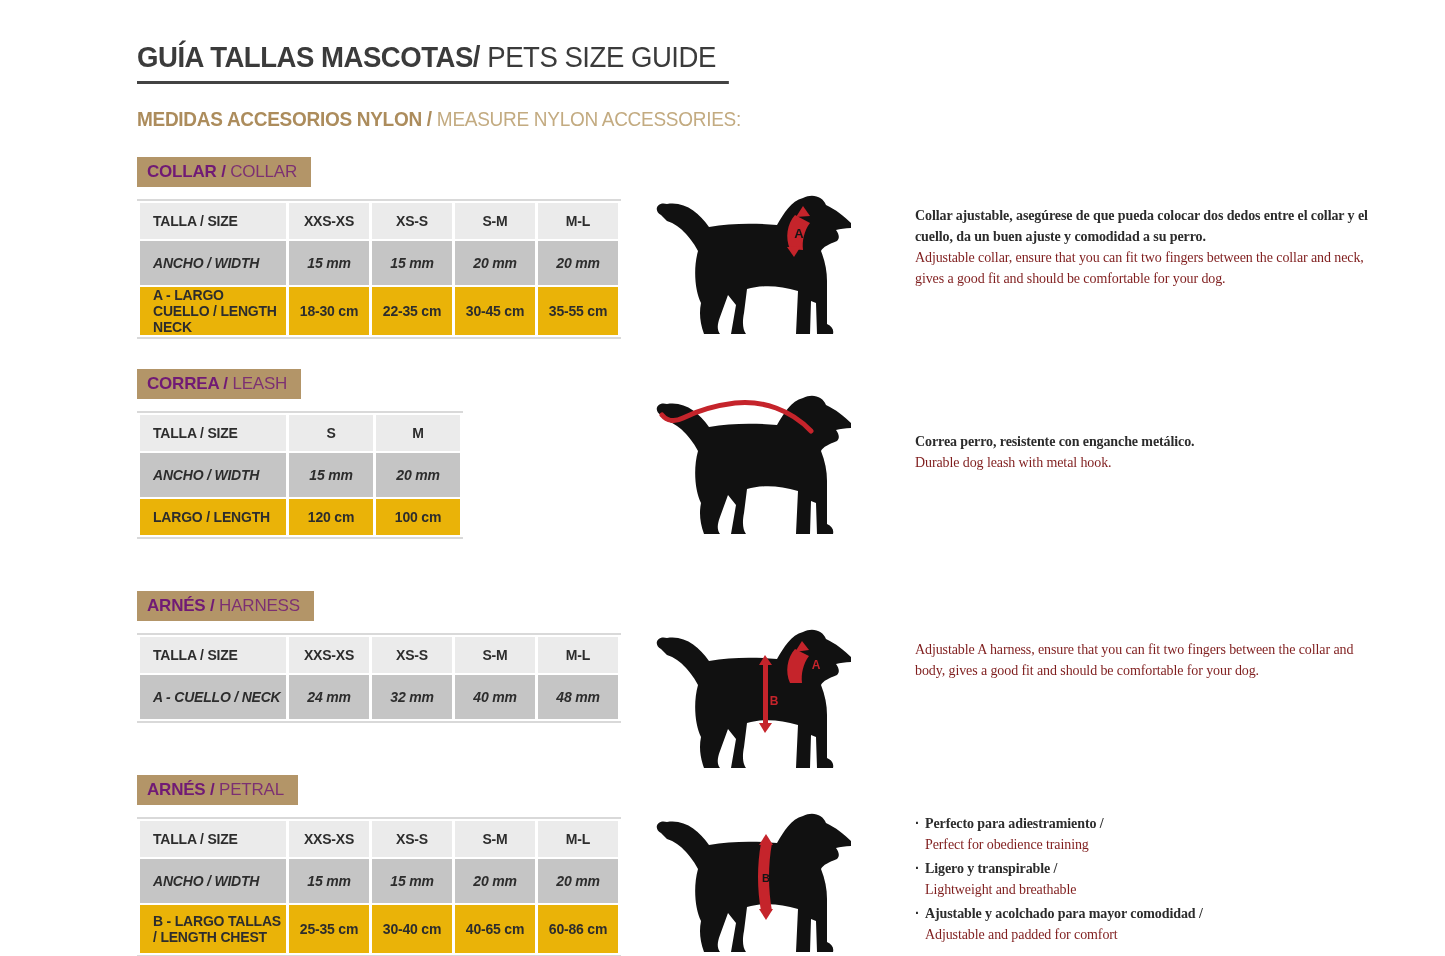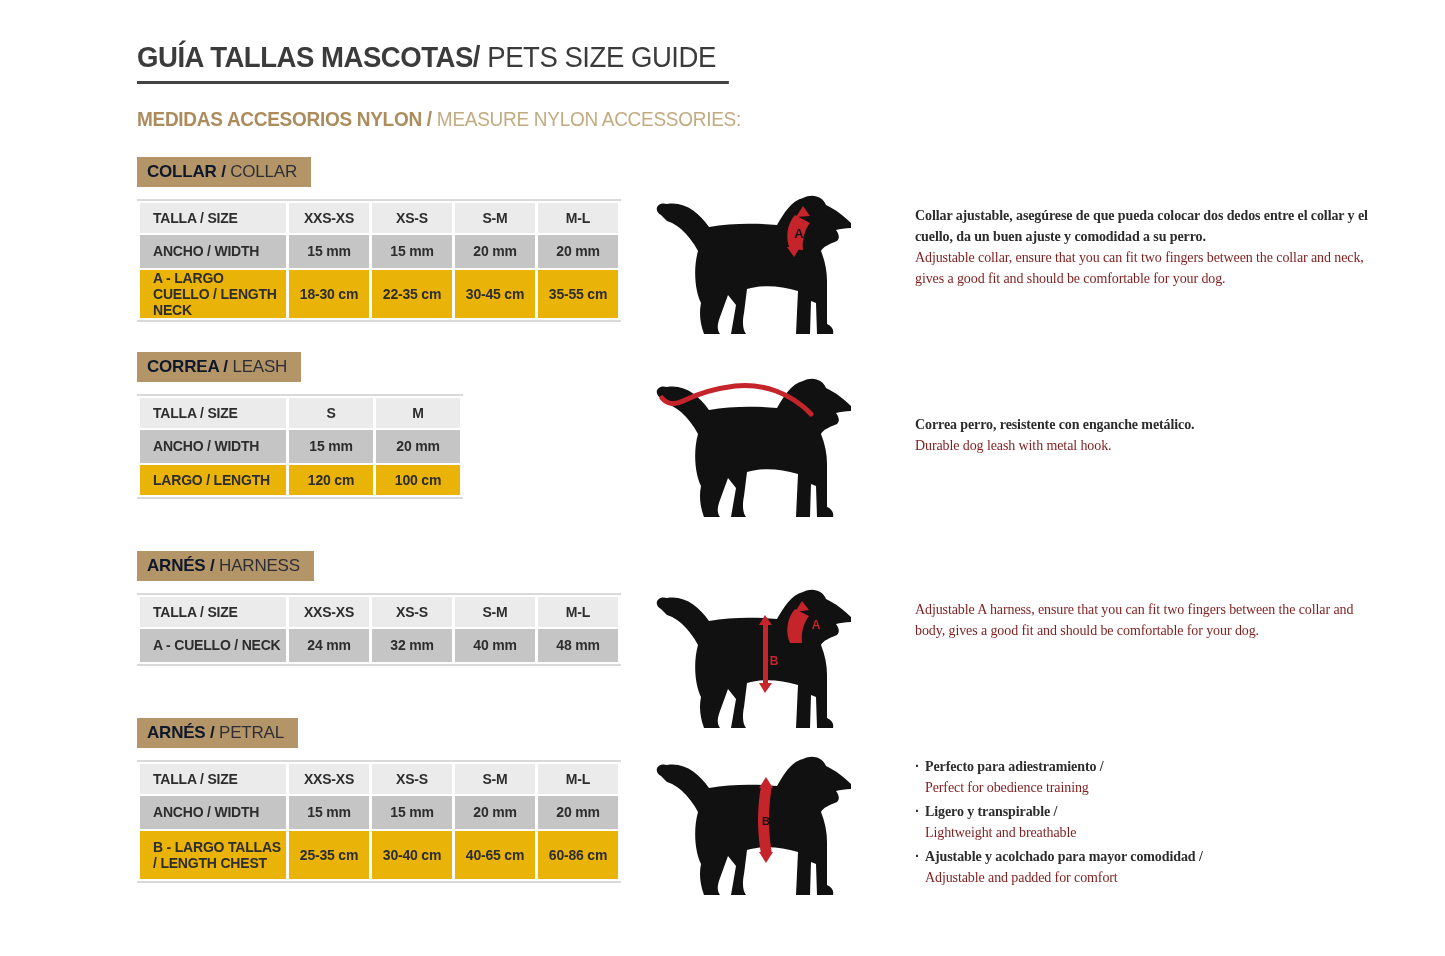--- a/index.html
+++ b/index.html
@@ -24,21 +24,21 @@
   .page-title .t-en { font-weight:normal; }
   .page-subtitle {
     margin:24px 0 0 0; font-size:20px; letter-spacing:-0.3px;
     transform:scaleX(0.95); transform-origin:left; white-space:nowrap;
   }
   .page-subtitle .s-es { font-weight:bold; color:#ac8c5c; }
   .page-subtitle .s-en { font-weight:normal; color:#c3ab81; }
   
   .badge {
     display:inline-block; margin-top:26px;
-    background:#b39568; color:#0f172a;
+    background:#b39568; color:#701a75;
     font-size:17px; line-height:1; letter-spacing:-0.2px;
     padding:6px 14px 7px 10px; white-space:nowrap;
   }
   .badge .b-es { font-weight:bold; }
   .badge .b-en { font-weight:normal; opacity:.82; }
   
   .section-row { position:relative; display:flex; margin-top:12px; }
   .tbl-col { width:500px; flex:none; }
   .dog-wrap { position:absolute; left:508px; top:-8px; width:222px; }
   .sec-leash .dog-wrap { top:-20px; }
@@ -50,28 +50,28 @@
   .desc p { margin:0;font-family:Liberation Serif, serif; }
   .desc .es { font-weight:bold; color:#2c2c2c; }
   .desc .en { font-weight:normal; color:#7f1d1d; }
   .sec-leash .section-row { margin-bottom:22px; }
   .sec-harness .section-row { margin-bottom:22px; }
   
   .tbl-wrap { display:inline-block; border-top:2px solid #d9d9d9; border-bottom:2px solid #d9d9d9; }
   table { border-collapse:separate; border-spacing:3px 2px; }
   td {
     font-weight:bold; font-size:14px; color:#2d2d2d;
-    text-align:center; padding:0 4px; height:30px; letter-spacing:-0.2px;
+    text-align:center; padding:0 4px; height:36px; letter-spacing:-0.2px;
   }
   col.c-label { width:146px; }
   col.c-data  { width:80px; }
   col.c-data-w{ width:84px; }
   td.lab { text-align:left; padding-left:13px; }
   tr.r-head td { background:#ebebeb; }
-  tr.r-mid  td { background:#c5c5c5; height:33px; }
+  tr.r-mid  td { background:#c5c5c5; height:44px;font-style:italic; }
   tr.r-last td { background:#eab308; }
   table.tall tr.r-last td { height:48px; }
   
   .bullets .item { display:flex; margin-bottom:3px; }
   .bullets .dot { font-weight:bold; color:#2c2c2c; width:10px; flex:none; }
 </style>
 </head>
 <body>
 
 <svg width="0" height="0" style="position:absolute" aria-hidden="true">

